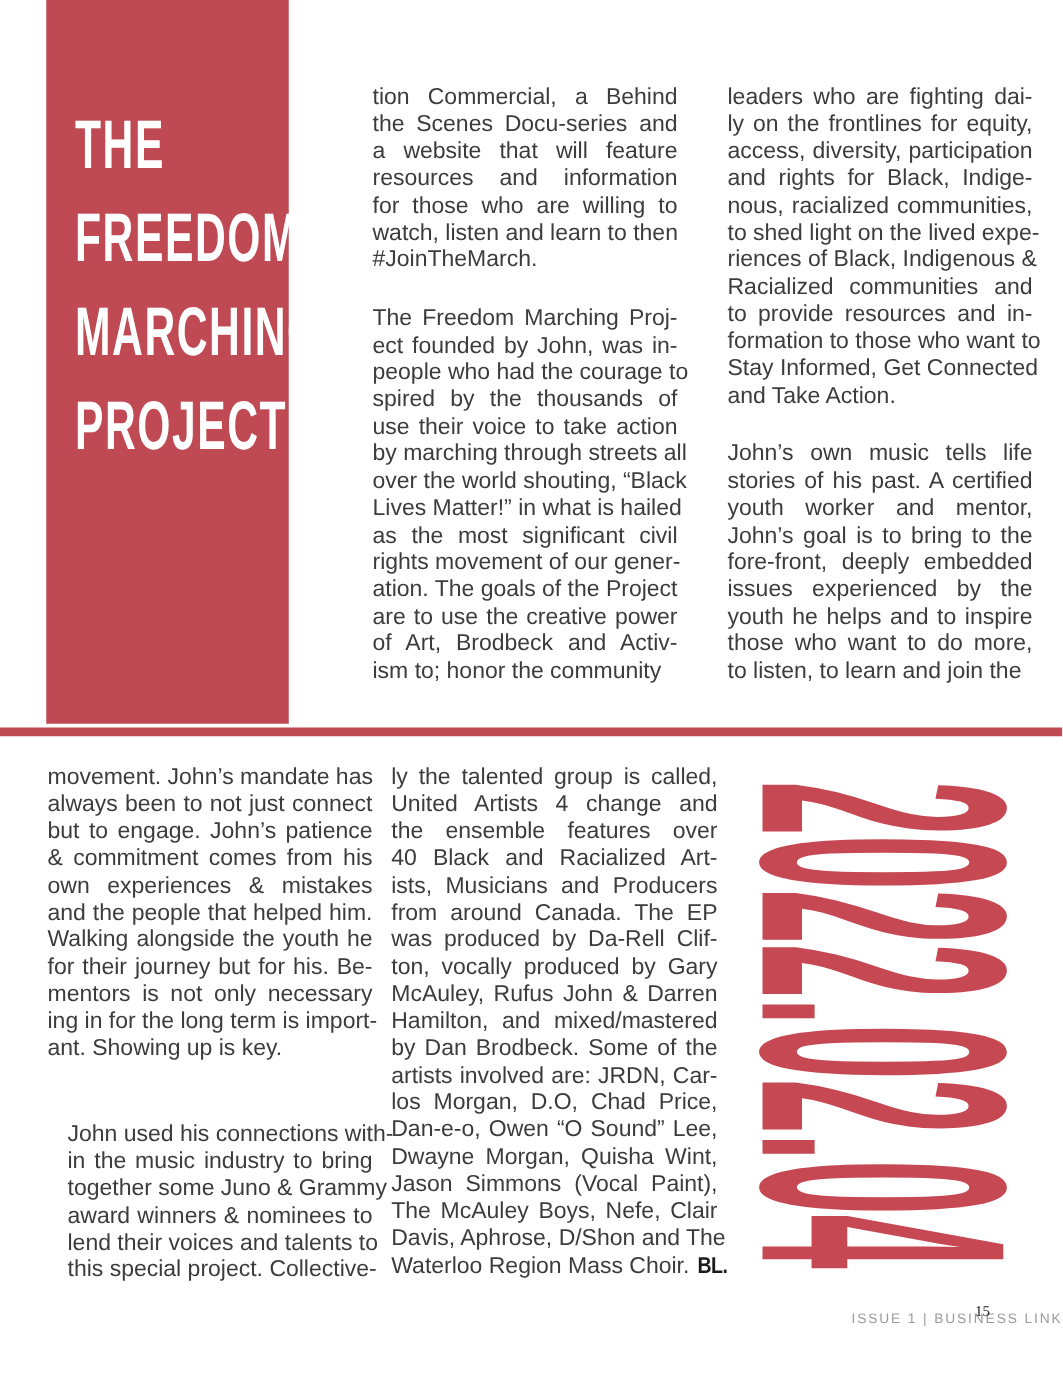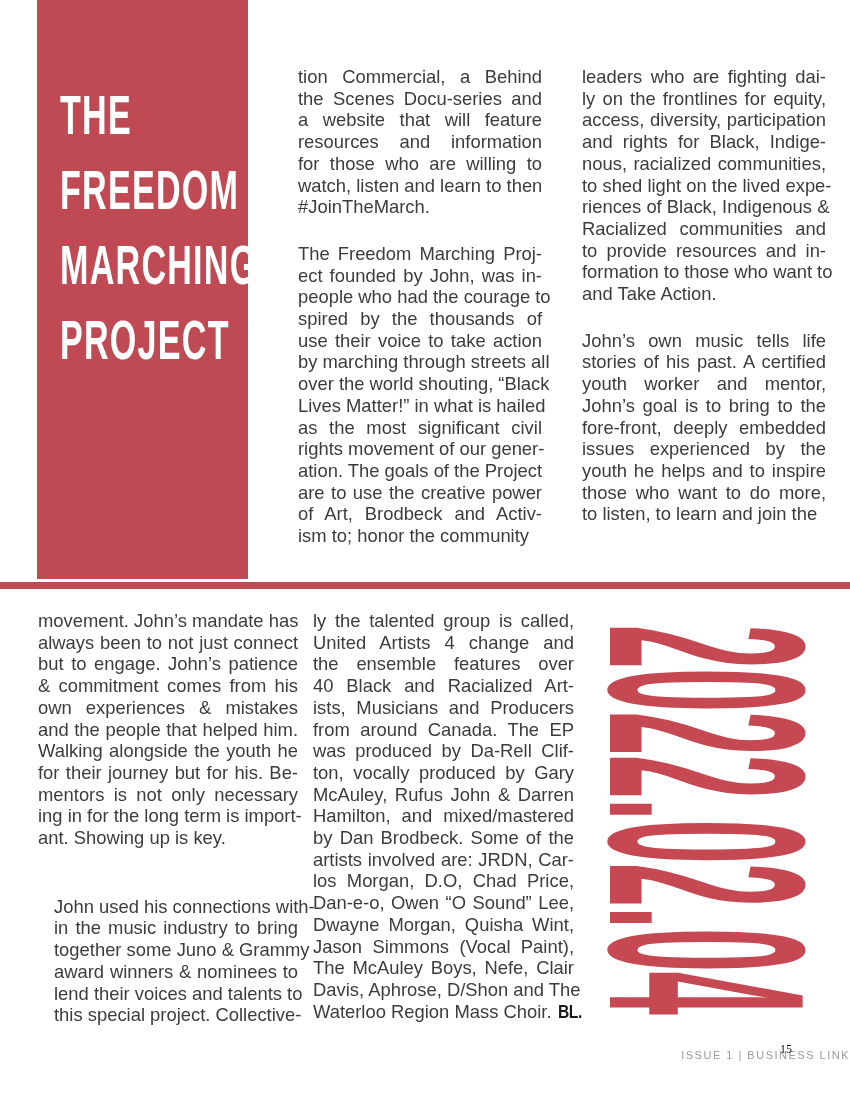--- a/index.html
+++ b/index.html
@@ -4,21 +4,21 @@
 <style>
   html,body { margin:0; padding:0; background:#ffffff; }
   .page {
     position:relative; width:850px; height:1100px;
     background:#ffffff; overflow:hidden;
     font-family:"Liberation Sans", sans-serif;
   }
 
   
   .sidebar {
-    position:absolute; left:37px; top:0; width:211px; height:579px;
+    position:absolute; left:37px; top:0; width:194px; height:579px;
     background:var(--red-primary,#bf4a53);
   }
   .title { position:absolute; left:23px; top:78px; margin:0; }
   .title .tline {
     display:block; color:var(--title-text,#ffffff);
     font-size:55px; font-weight:bold; line-height:75px;
     letter-spacing:2px; white-space:nowrap;
     transform:scaleX(0.62); transform-origin:left center;
   }
 
@@ -119,20 +119,21 @@
         <div class="jline">leaders who are fighting dai-</div>
         <div class="jline">ly on the frontlines for equity,</div>
         <div class="jline">access, diversity, participation</div>
         <div class="jline">and rights for Black, Indige-</div>
         <div class="jline">nous, racialized communities,</div>
         <div class="jline">to shed light on the lived expe-</div>
         <div class="jline">riences of Black, Indigenous &amp;</div>
         <div class="jline">Racialized communities and</div>
         <div class="jline">to provide resources and in-</div>
         <div class="jline">formation to those who want to</div>
+        <div class="jline">Stay Informed, Get Connected</div>
         <div class="jline pl">and Take Action.</div>
       </div>
       <div class="para">
         <div class="jline">John’s own music tells life</div>
         <div class="jline">stories of his past. A certified</div>
         <div class="jline">youth worker and mentor,</div>
         <div class="jline">John’s goal is to bring to the</div>
         <div class="jline">fore-front, deeply embedded</div>
         <div class="jline">issues experienced by the</div>
         <div class="jline">youth he helps and to inspire</div>

